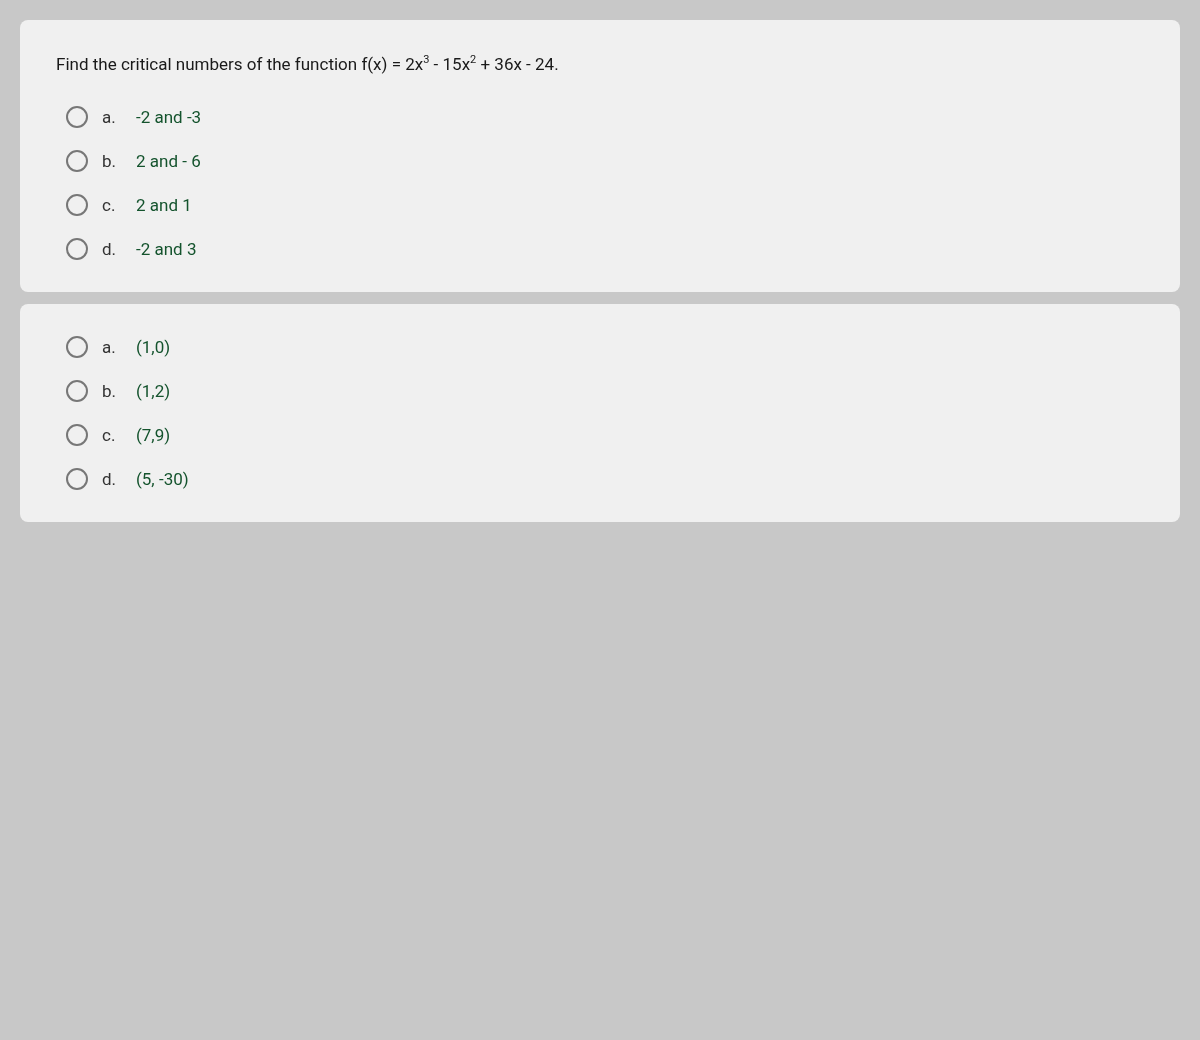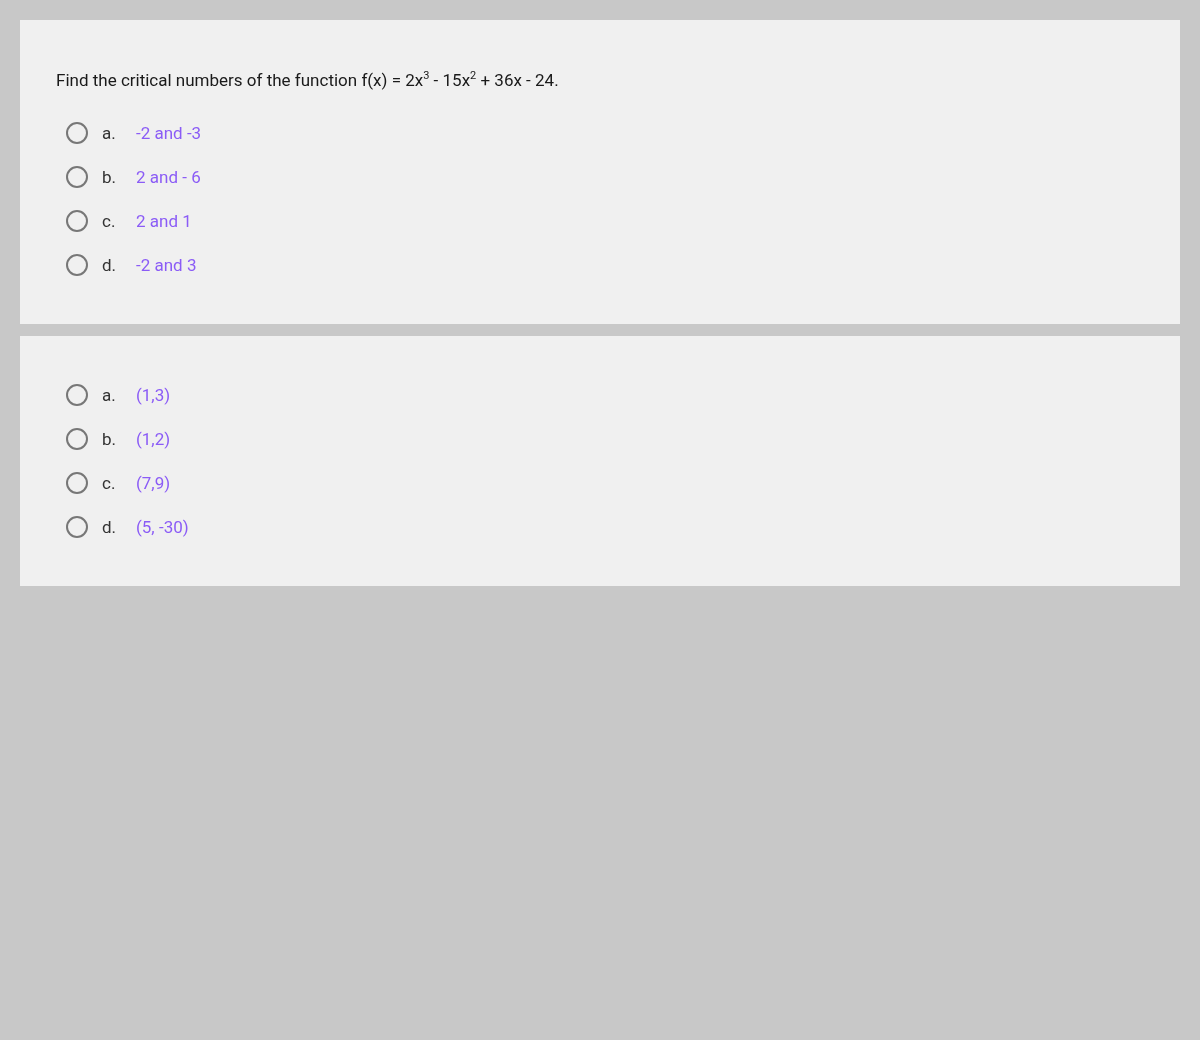--- a/index.html
+++ b/index.html
@@ -14,22 +14,22 @@
       background-color: #c8c8c8;
       font-family: -apple-system, BlinkMacSystemFont, 'Segoe UI', Roboto, sans-serif;
       display: flex;
       flex-direction: column;
       gap: 12px;
       padding: 20px;
     }
 
     .question-card {
       background-color: #f0f0f0;
-      border-radius: 0;
-      padding: 48px 36px;
+      border-radius: 8px;
+      padding: 32px 36px;
     }
 
     .question-text {
       font-size: 17px;
       color: #1a1a1a;
       margin-bottom: 28px;
       line-height: 1.5;
     }
 
     .question-text sup {
@@ -64,21 +64,21 @@
     }
 
     .option-label {
       font-size: 17px;
       color: #333;
       min-width: 20px;
     }
 
     .option-value {
       font-size: 17px;
-      color: #8b5cf6;
+      color: #14532d;
     }
   </style>
 </head>
 <body>
 
 <div class="question-card">
   <div class="question-text">
     Find the critical numbers of the function f(x) = 2x<sup>3</sup> - 15x<sup>2</sup> + 36x - 24.
   </div>
   <div class="options-list">
@@ -108,21 +108,21 @@
     </div>
   </div>
 </div>
 
 <div class="question-card">
   <div class="options-list">
 
     <div class="option-item">
       <span class="radio-circle"></span>
       <span class="option-label">a.</span>
-      <span class="option-value">(1,3)</span>
+      <span class="option-value">(1,0)</span>
     </div>
 
     <div class="option-item">
       <span class="radio-circle"></span>
       <span class="option-label">b.</span>
       <span class="option-value">(1,2)</span>
     </div>
 
     <div class="option-item">
       <span class="radio-circle"></span>

